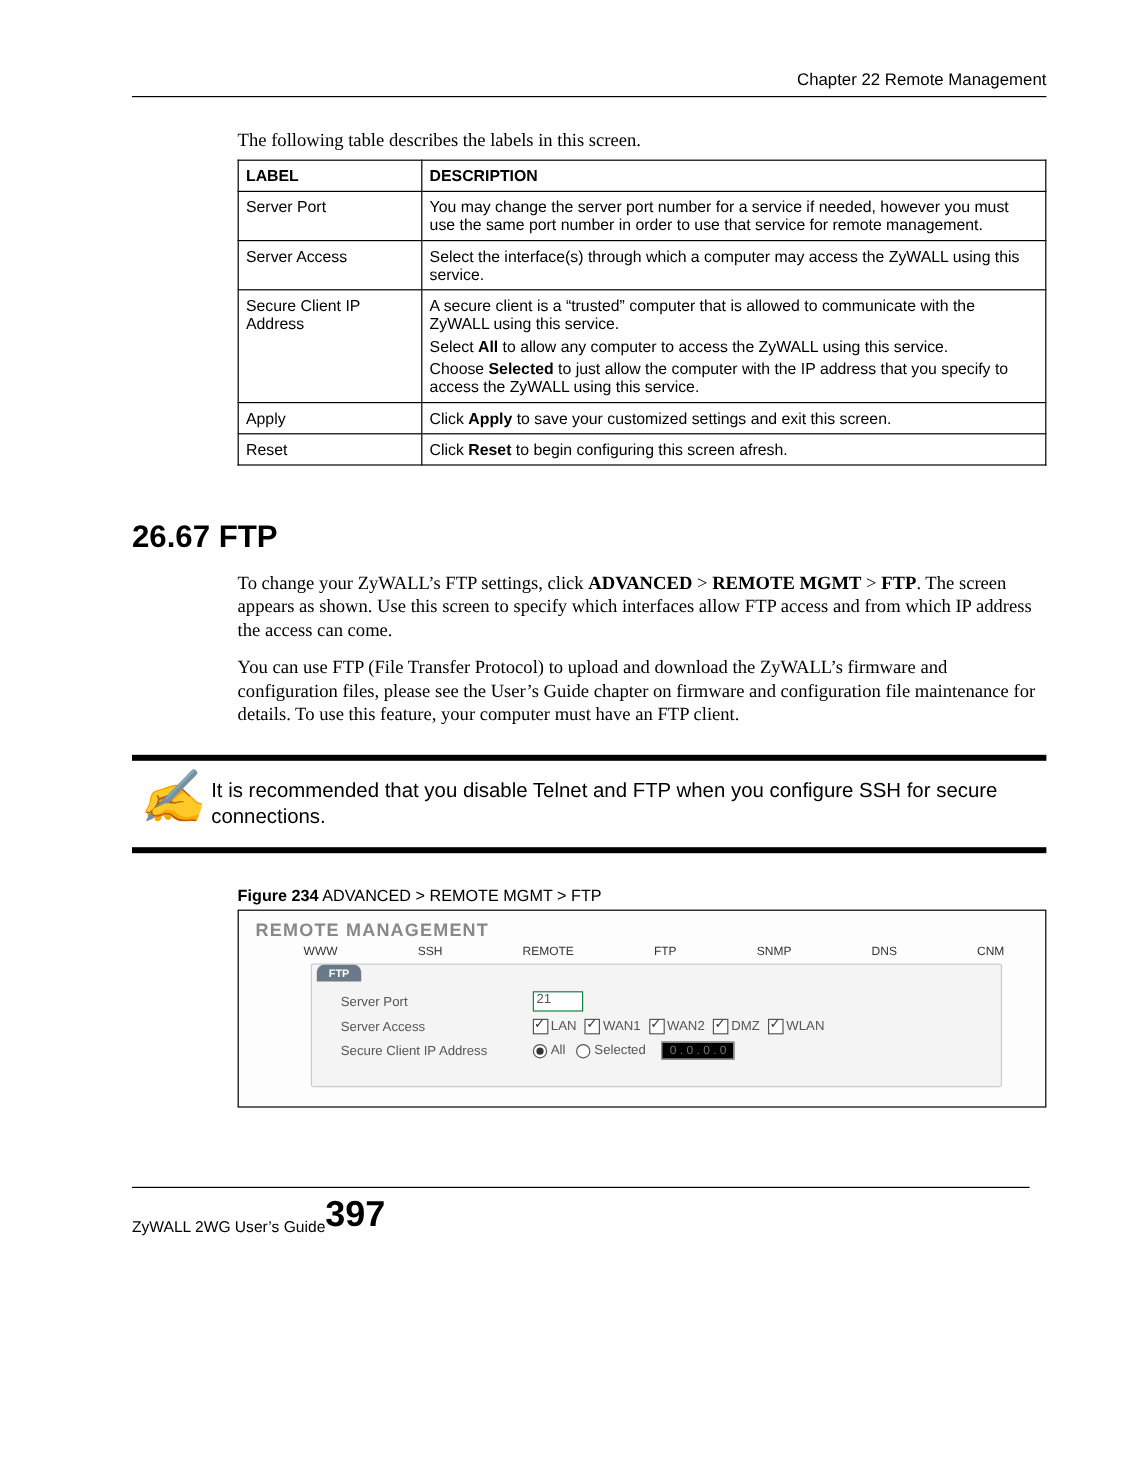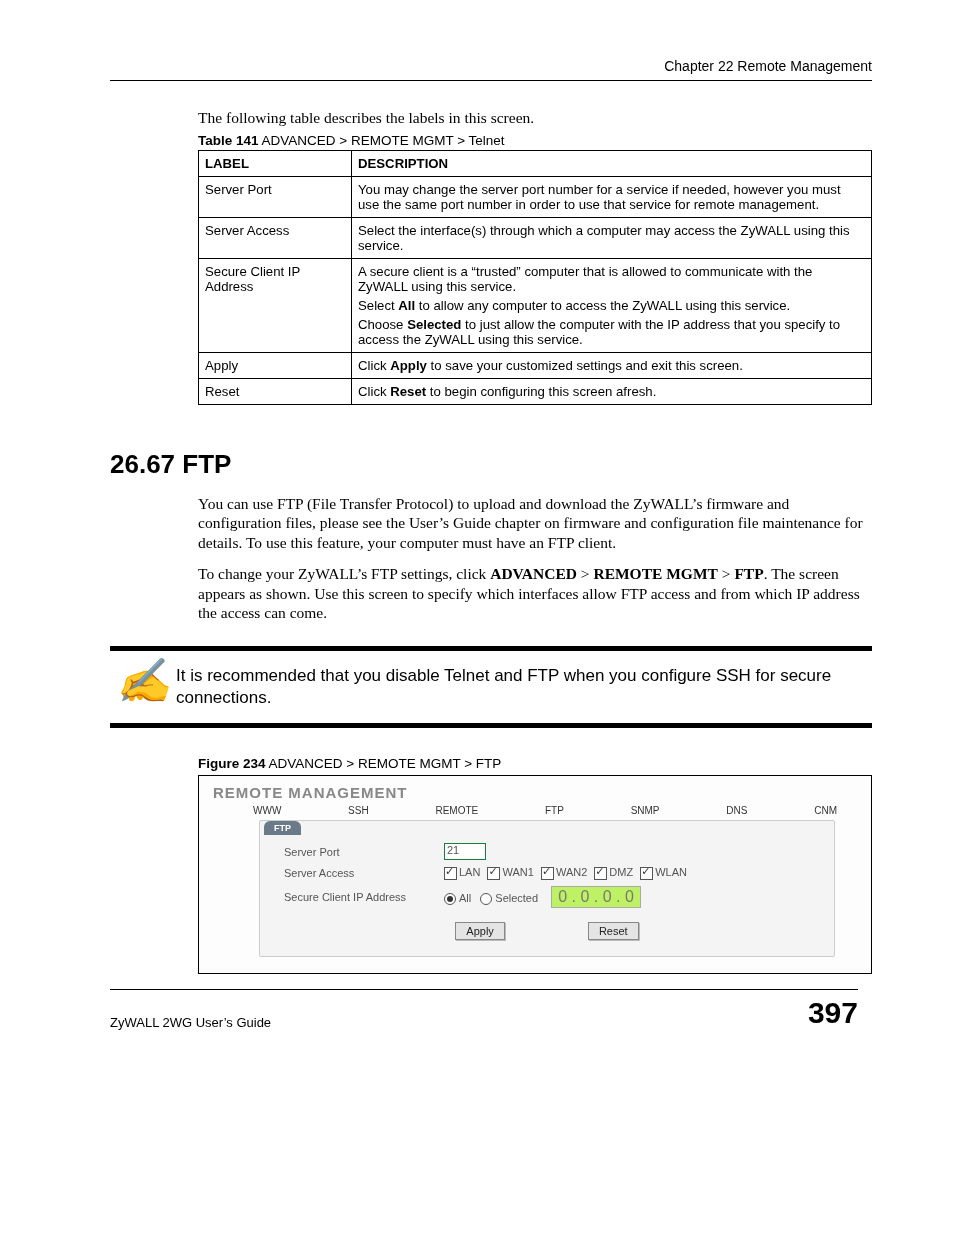--- a/index.html
+++ b/index.html
@@ -118,57 +118,54 @@
   .radio {
     display: inline-block; width: 10px; height: 10px;
     border: 1px solid #555; border-radius: 50%; background: #fff;
     margin-right: 3px; vertical-align: middle; position: relative;
   }
   .radio.on::after {
     content: ""; position: absolute; top: 2px; left: 2px;
     width: 6px; height: 6px; background: #333; border-radius: 50%;
   }
   .ipbox {
-    display: inline-block; border: 1px solid #aaa; background: #bef264;
-    padding: 1px 6px; color: #777; margin-left: 10px; font-size: 16px;
+    display: inline-block; border: 1px solid #aaa; background: #000000;
+    padding: 1px 6px; color: #777; margin-left: 10px; font-size: 10px;
   }
   .note-line { font-size: 10.5px; margin-top: 8px; }
   .note-line a { color: #1040c0; text-decoration: underline; }
   .btn {
     display: inline-block; border: 1px solid #888;
     background: #e4e4e4;
     padding: 2px 10px; font-size: 11px; color: #222;
     box-shadow: 1px 1px 0 #bbb;
   }
   .btn-row { text-align: center; margin-top: 14px; }
   .btn-row .btn { margin: 0 40px; }
   .footer {
     position: absolute;
     bottom: 44px;
     left: 110px; right: 96px;
     border-top: 1px solid #000;
     padding-top: 6px;
-    display: flex; justify-content: space-between; align-items: flex-end;
+    display: flex; align-items: flex-end;
   }
   .footer-left { font-family: Arial, sans-serif; font-size: 13px; }
   .footer-right { font-family: Arial, sans-serif; font-size: 30px; font-weight: bold; }
 </style>
 </head>
 <body>
 
 <div class="page">
   <div class="header-right">Chapter 22 Remote Management</div>
   <div class="hr-top"></div>
 
   <div class="content">
     <div class="intro">The following table describes the labels in this screen.</div>
 
-    <div class="tbl-cap">
-      <b>Table 141</b><span>   ADVANCED &gt; REMOTE MGMT &gt; Telnet</span>
-    </div>
 
     <table class="desc">
       <tbody>
           <tr>
         <th class="col-label">LABEL</th>
         <th>DESCRIPTION</th>
       </tr>
       <tr>
         <td>Server Port</td>
         <td>You may change the server port number for a service if needed, however you must use the same port number in order to use that service for remote management.</td>
@@ -199,24 +196,24 @@
         <td>Reset</td>
         <td>
           <span>Click </span><b>Reset</b><span> to begin configuring this screen afresh.</span>
         </td>
       </tr>
     </tbody>
       </table>
 
     <div class="section-title">26.67  FTP</div>
 
-    <div class="bodytext">You can use FTP (File Transfer Protocol) to upload and download the ZyWALL’s firmware and configuration files, please see the User’s Guide chapter on firmware and configuration file maintenance for details. To use this feature, your computer must have an FTP client.</div>
     <div class="bodytext">
       <span>To change your ZyWALL’s FTP settings, click </span><b>ADVANCED</b><span> &gt; </span><b>REMOTE MGMT</b><span> &gt; </span><b>FTP</b><span>. The screen appears as shown. Use this screen to specify which interfaces allow FTP access and from which IP address the access can come.</span>
     </div>
+    <div class="bodytext">You can use FTP (File Transfer Protocol) to upload and download the ZyWALL’s firmware and configuration files, please see the User’s Guide chapter on firmware and configuration file maintenance for details. To use this feature, your computer must have an FTP client.</div>
 
     <div class="note-block">
       <div class="note-bar"></div>
       <div class="note-row">
         <div class="note-icon">✍</div>
         <div class="note-text">It is recommended that you disable Telnet and FTP when you configure SSH for secure connections.</div>
       </div>
       <div class="note-bar"></div>
     </div>
 
@@ -254,24 +251,20 @@
           </div>
           <div class="frow">
             <span class="flab">Secure Client IP Address</span>
             <span>
               <span class="radio on"></span><span>All</span>
               <span class="radio" style="margin-left:6px;"></span><span>Selected</span>
               <span class="ipbox">0   .   0   .   0   .   0</span>
             </span>
           </div>
         </div>
-        <div class="btn-row">
-          <span class="btn">Apply</span>
-          <span class="btn">Reset</span>
-        </div>
       </div>
     </div>
   </div>
 
   <div class="footer">
     <span class="footer-left">ZyWALL 2WG User’s Guide</span>
     <span class="footer-right">397</span>
   </div>
 </div>
 

